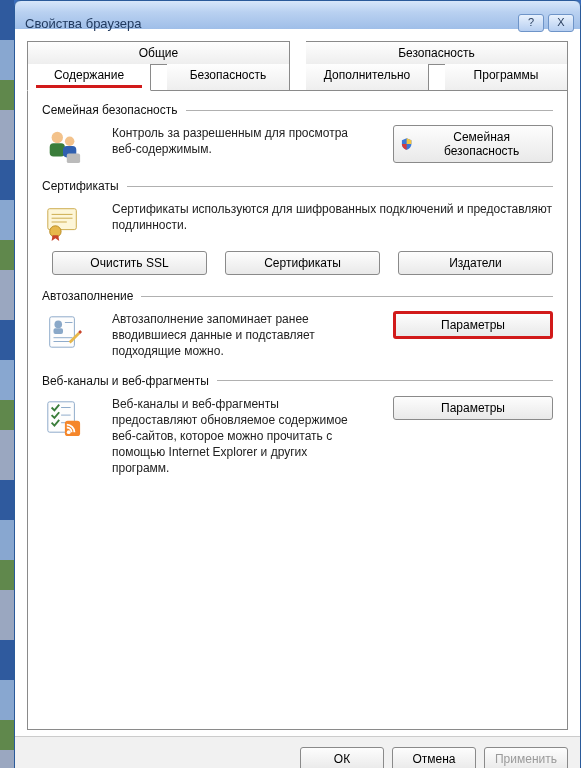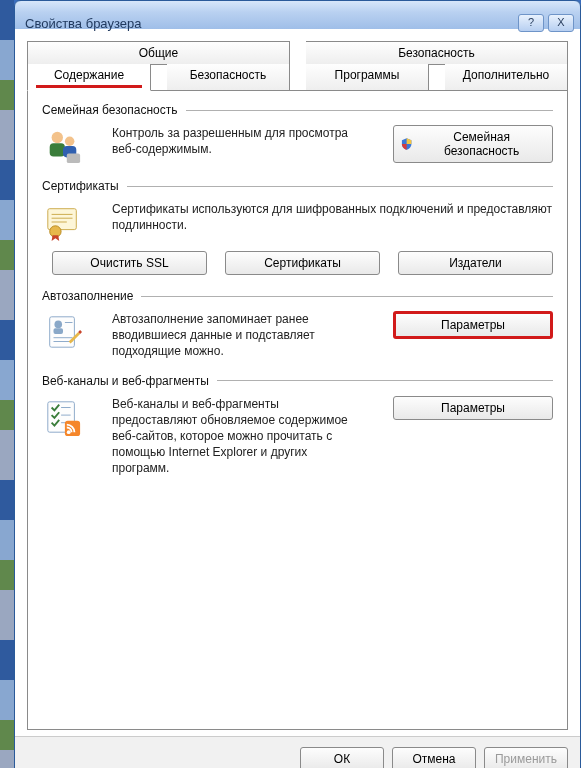--- a/index.html
+++ b/index.html
@@ -130,22 +130,22 @@
       <div class="tab-row">
         <div class="tab"><span>Общие</span></div>
         <div class="tab"><span>Безопасность</span></div>
       </div>
       <div class="tab-row">
         <div class="tab active">
           <span>Содержание</span>
           <div class="underline"></div>
         </div>
         <div class="tab"><span>Безопасность</span></div>
+        <div class="tab"><span>Дополнительно</span></div>
         <div class="tab"><span>Программы</span></div>
-        <div class="tab"><span>Дополнительно</span></div>
       </div>
 
       <div class="tab-panel">
 
         <div class="group">
           <div class="group-head">
             <span class="label">Семейная безопасность</span>
             <span class="line"></span>
           </div>
           <div class="row">

